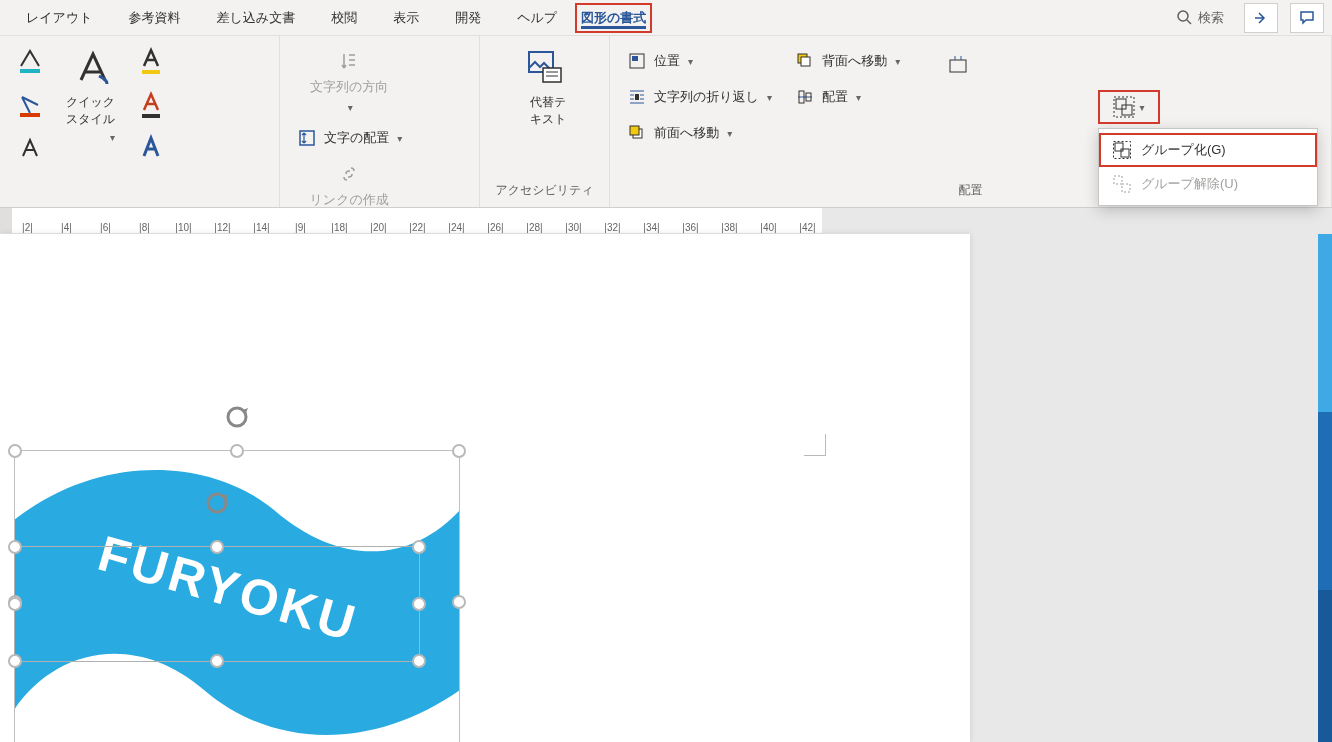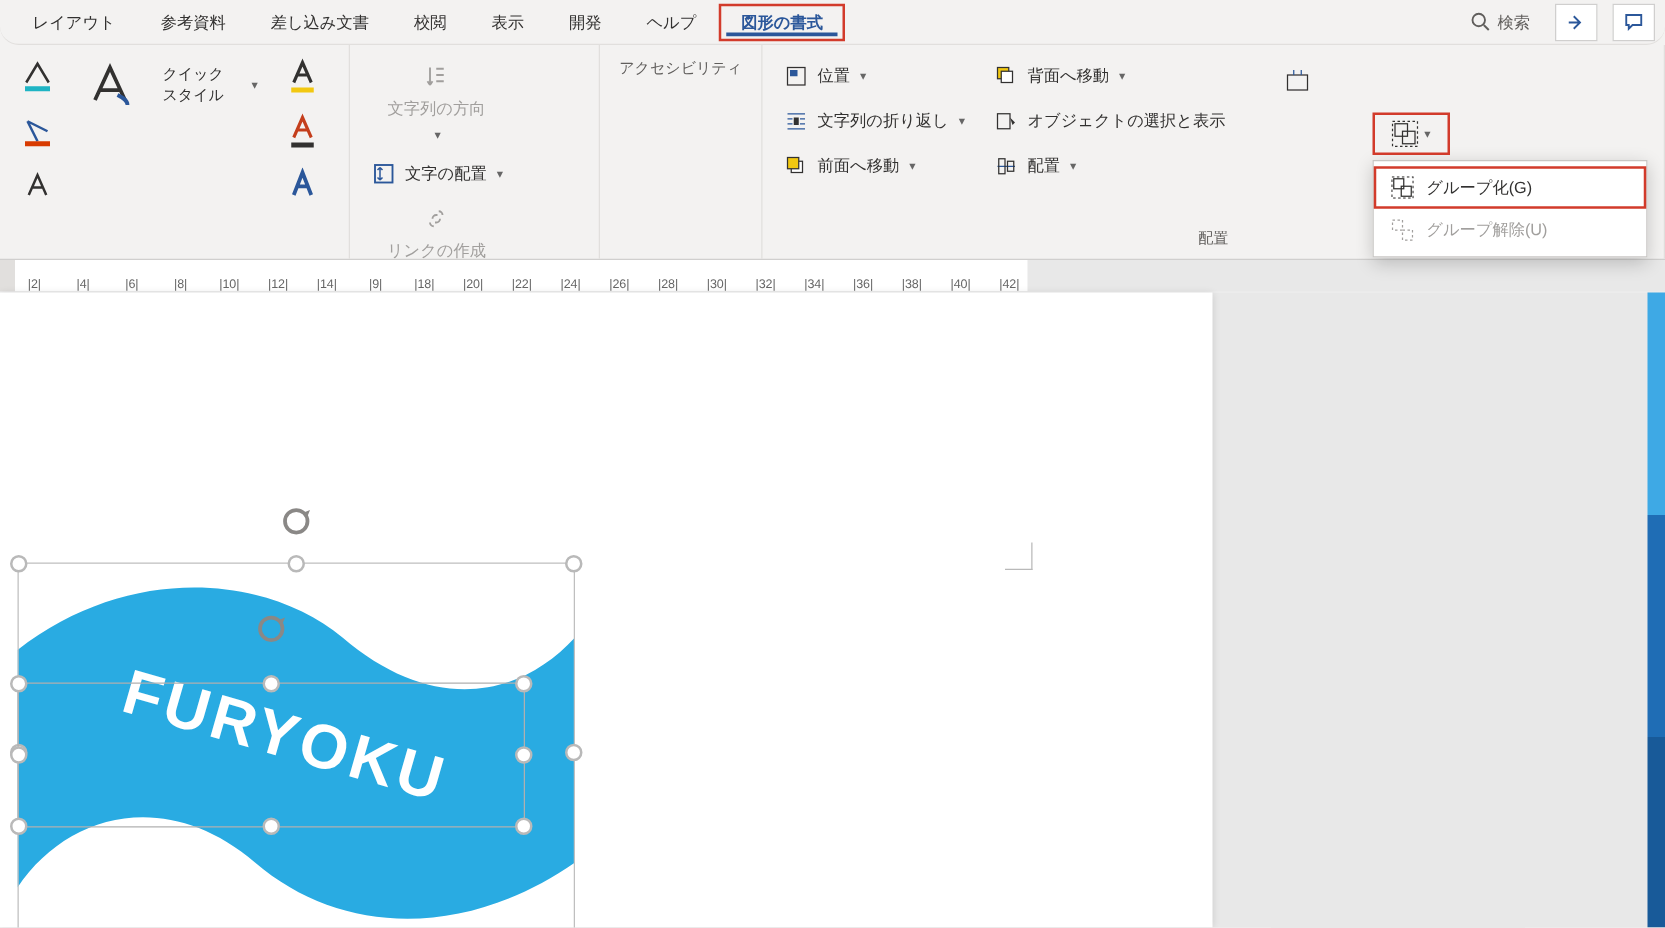--- a/index.html
+++ b/index.html
@@ -14,33 +14,32 @@
   }
   
   .tabs {
     display: flex;
     align-items: center;
     height: 36px;
     padding: 0 8px;
     gap: 0;
     background: #f3f2f1;
     border-bottom: 1px solid #e1dfdd;
-    border-radius: 15px;
   }
   .tab {
     padding: 6px 18px;
     color: #323130;
     cursor: pointer;
     white-space: nowrap;
   }
   .tab.active {
     color: #2b579a;
     font-weight: 700;
     border: 2px solid #d23b2b;
-    padding: 4px 16px;
+    padding: 4px 4px;
     position: relative;
   }
   .tab.active::after {
     content: "";
     position: absolute;
     left: 4px; right: 4px; bottom: 2px;
     height: 3px;
     background: #2b579a;
   }
   .tabs-right {
@@ -82,21 +81,21 @@
   }
   .group-title {
     text-align: center;
     color: #605e5c;
     font-size: 12px;
     padding: 4px 0 6px;
     white-space: nowrap;
   }
   .gt-flex { display: flex; align-items: center; justify-content: center; gap: 4px; }
   .dlg-launcher { font-size: 10px; color: #888; }
-  .vstack { display:flex; flex-direction:row; align-items:center; gap:20px; padding:4px 6px; }
+  .vstack { display:flex; flex-direction:column; align-items:flex-end; gap:4px; padding:4px 6px; }
   .vstack .lbl { color:#323130; font-size:12px; white-space:nowrap; text-align:center; }
   .small-row { display:flex; align-items:center; gap:6px; padding:4px 6px; color:#323130; white-space:nowrap; }
   .small-row.disabled { color:#a19f9d;flex-direction:column; }
   .small-col { display:flex; flex-direction:column; gap:6px; }
   .drop { font-size:10px; color:#666; margin-left:2px; }
   .mini {
     width:40px; height:38px; padding:0;
     display:flex;align-items:center;justify-content:center;
   }
   .mini-narrow {
@@ -333,20 +332,32 @@
               </svg>
             </span>
           <span>リンクの作成</span>
         </div>
       </div>
     </div>
     <div class="group-title">テキスト</div>
   </div>
 
   <div class="group" style="width:130px">
+    <div class="group-body" style="justify-content:center;width:100%">
+      <div class="vstack">
+        <svg width="44" height="44" viewBox="0 0 44 44">
+            <rect x="6" y="6" width="24" height="20" fill="none" stroke="#2b579a" stroke-width="2"></rect>
+            <path d="M6 22l6-6 5 5 4-4 9 9" stroke="#2b579a" fill="none" stroke-width="2"></path>
+            <rect x="20" y="22" width="18" height="14" fill="#fff" stroke="#323130" stroke-width="1.5"></rect>
+            <path d="M23 26h12M23 30h12" stroke="#323130"></path>
+          </svg>
+        <span class="lbl" style="white-space:pre-line">代替テ
+キスト</span>
+      </div>
+    </div>
     <div class="group-title">アクセシビリティ</div>
   </div>
 
   <div class="group" style="flex:1">
     <div class="group-body">
       <div class="small-col" style="padding-top:4px">
         <div class="small-row">
           <span class="ico-slot">
               <svg width="18" height="18" viewBox="0 0 18 18">
                 <rect x="2" y="2" width="14" height="14" fill="none" stroke="#323130"></rect>
@@ -380,29 +391,20 @@
       <div class="small-col" style="padding-top:4px">
         <div class="small-row">
           <span class="ico-slot">
               <svg width="18" height="18" viewBox="0 0 18 18">
                 <rect x="2" y="2" width="9" height="9" fill="#f2c811" stroke="#323130"></rect>
                 <rect x="5" y="5" width="9" height="9" fill="#fff" stroke="#323130"></rect>
               </svg>
             </span>
           <span>背面へ移動</span>
             <span class="drop">▾</span>
-        </div>
-        <div class="small-row">
-          <span class="ico-slot">
-              <svg width="18" height="18" viewBox="0 0 18 18">
-                <rect x="2" y="3" width="10" height="12" fill="none" stroke="#323130"></rect>
-                <path d="M12 6l4 4-2 2" fill="#323130"></path>
-              </svg>
-            </span>
-          <span>オブジェクトの選択と表示</span>
         </div>
         <div class="small-row">
           <span class="ico-slot">
               <svg width="18" height="18" viewBox="0 0 18 18">
                 <path d="M2 9h14" stroke="#2b579a"></path>
                 <rect x="3" y="3" width="5" height="12" fill="none" stroke="#323130"></rect>
                 <rect x="10" y="5" width="5" height="8" fill="none" stroke="#323130"></rect>
               </svg>
             </span>
           <span>配置</span>

